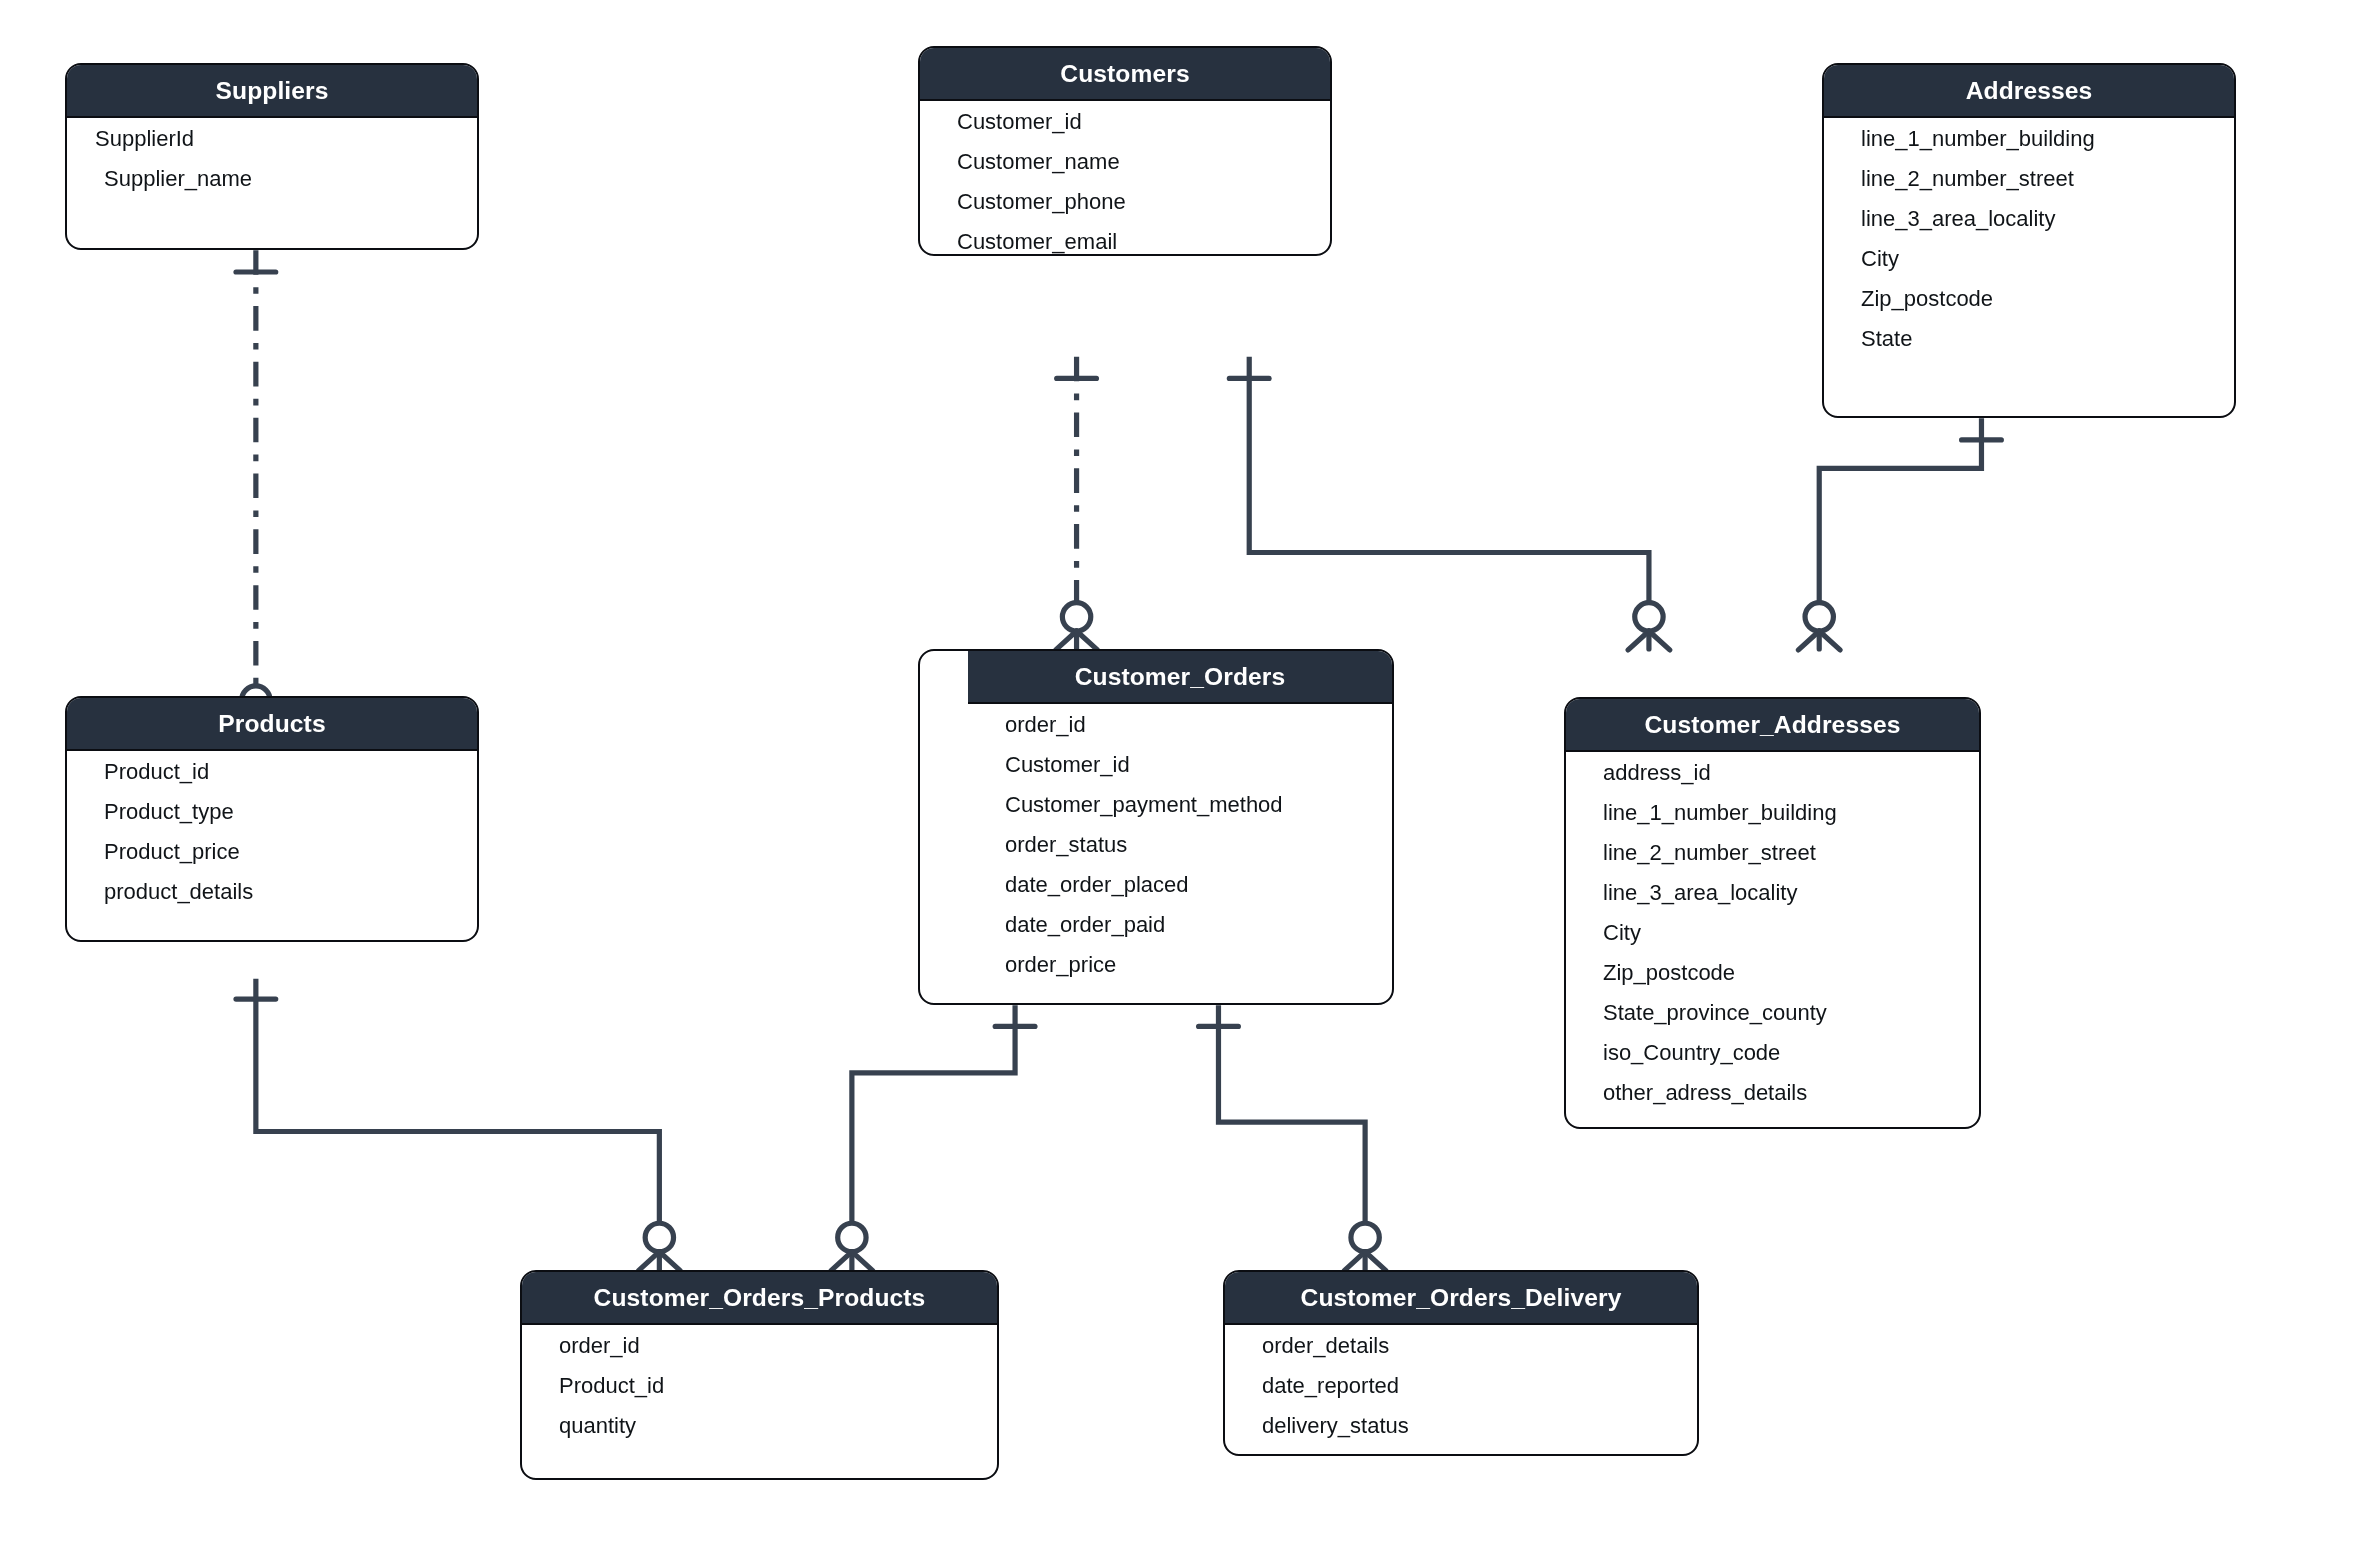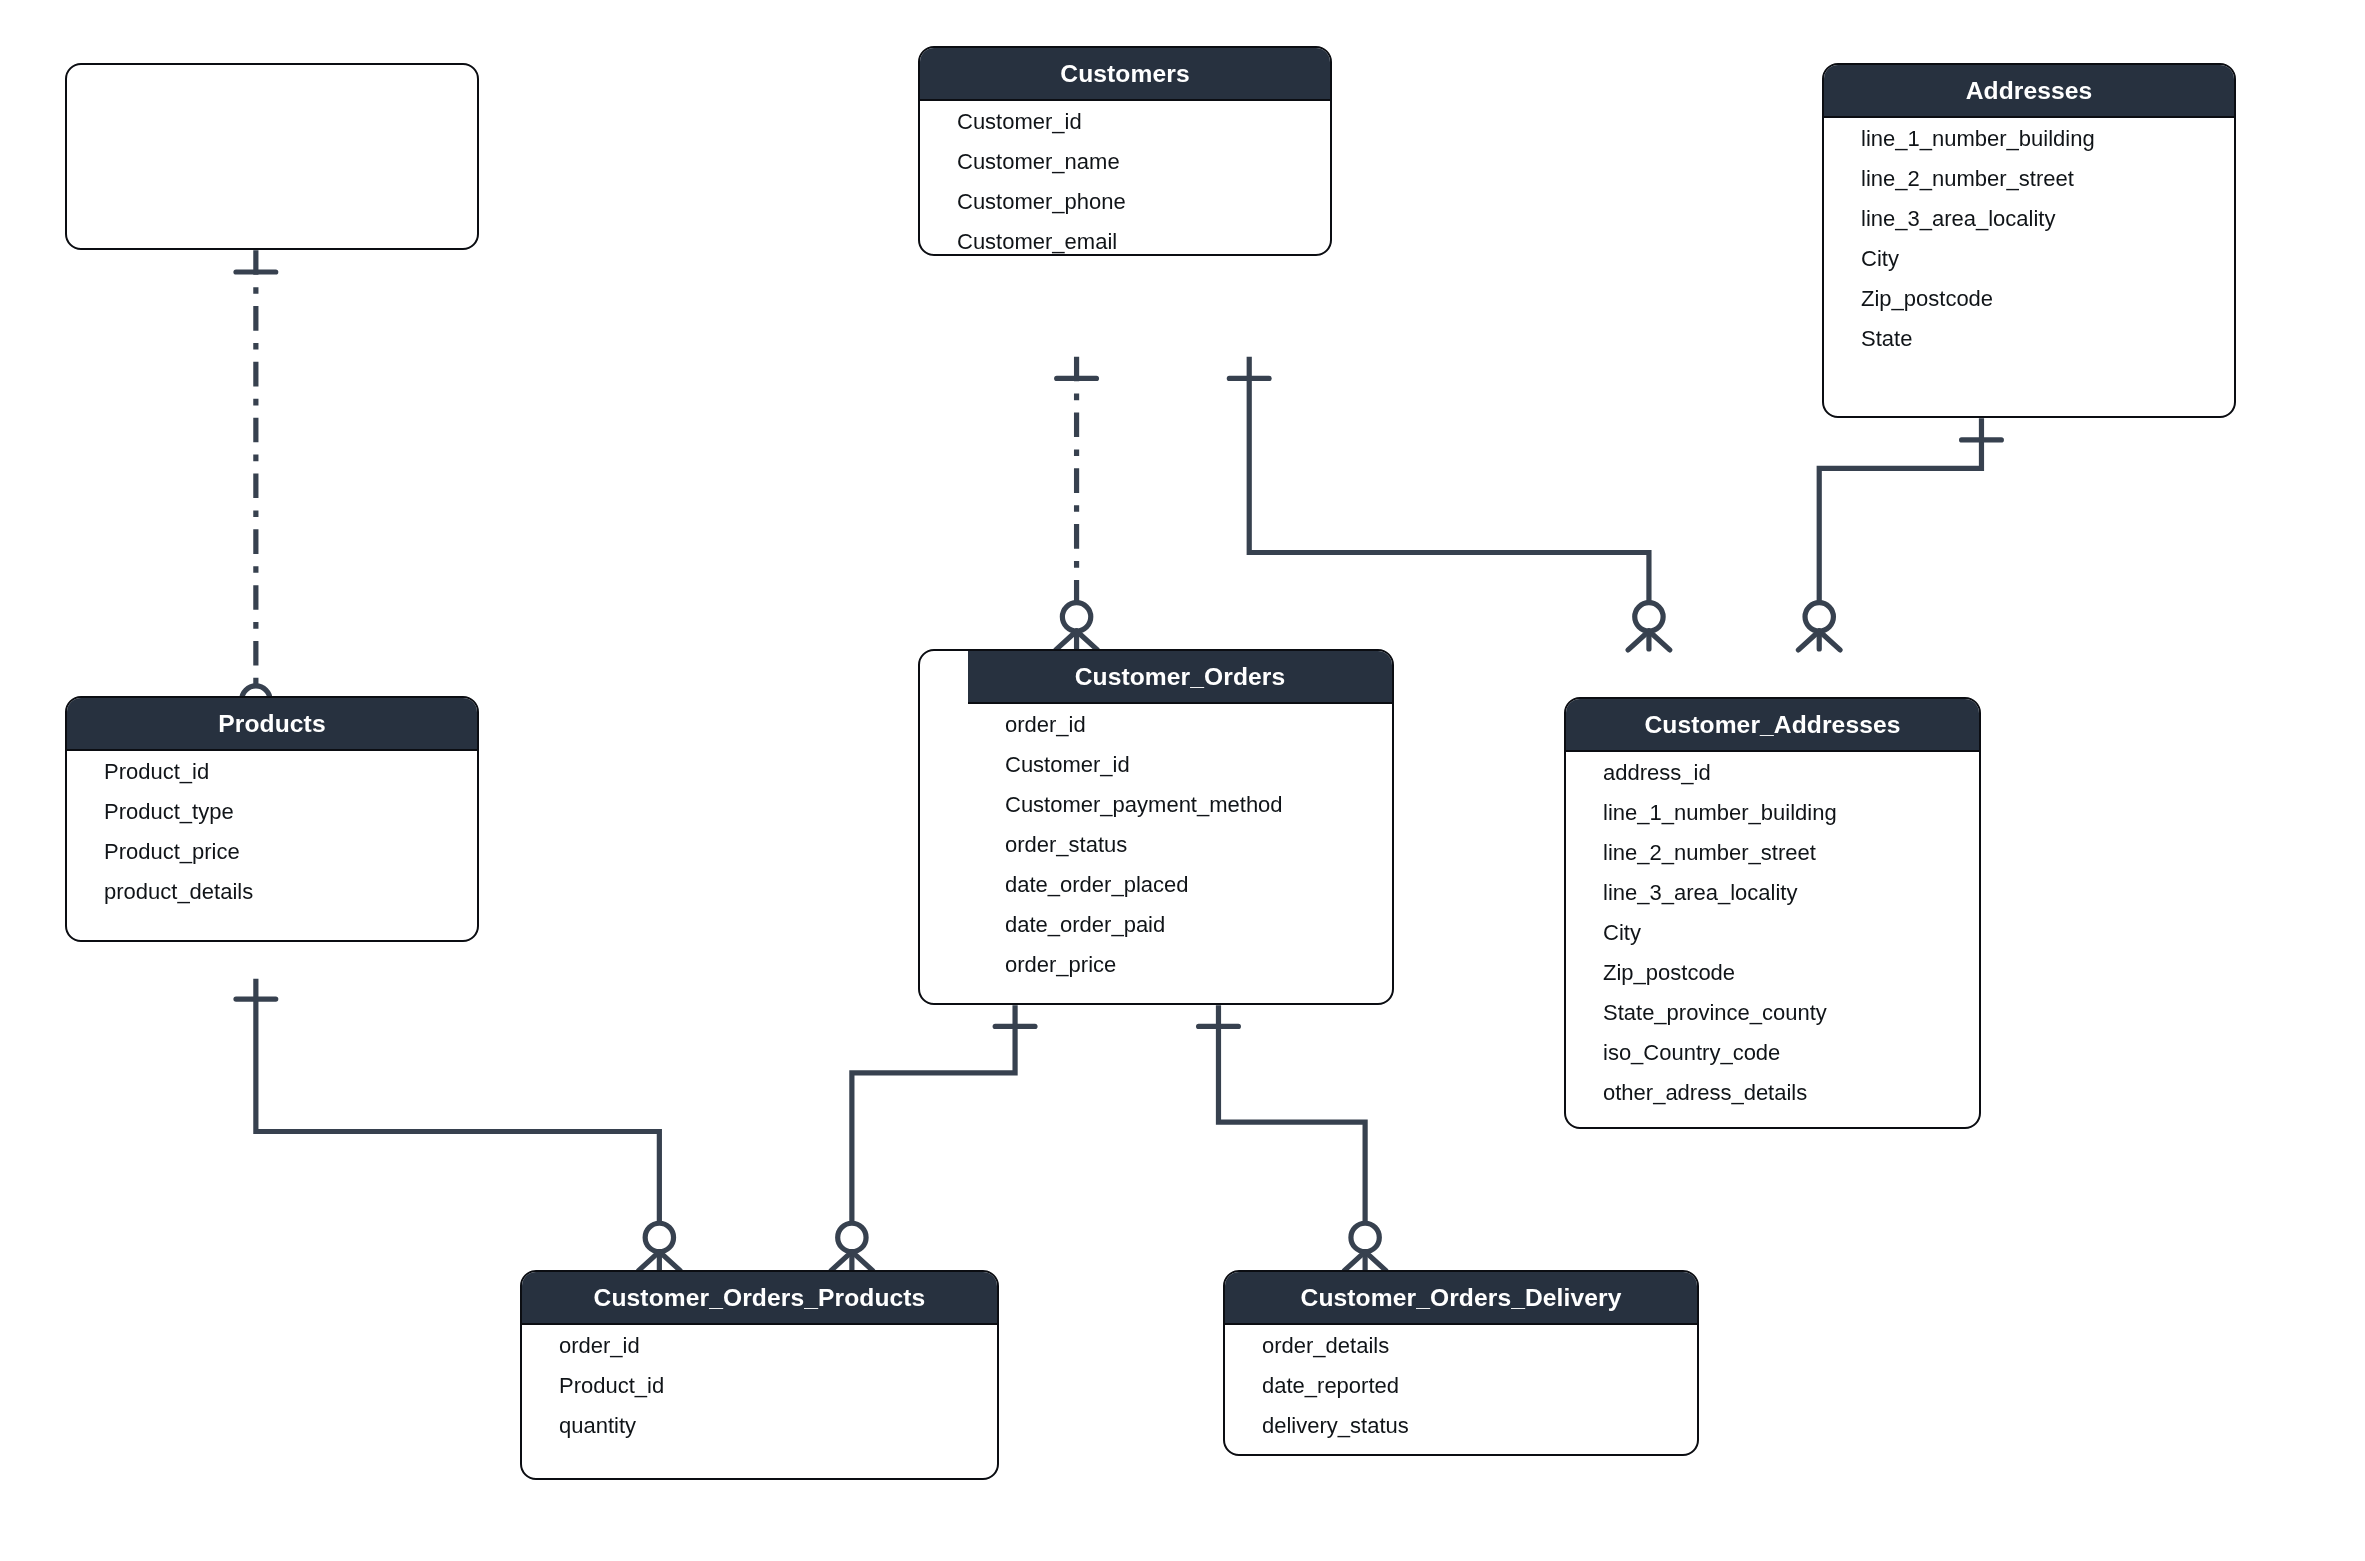--- a/index.html
+++ b/index.html
@@ -93,20 +93,25 @@
         <line x1="2533" y1="2170" x2="2617" y2="2170"></line>
         <circle cx="2885" cy="2616" r="30" fill="#ffffff"></circle>
         <line x1="2885" y1="2646" x2="2885" y2="2684"></line>
         <line x1="2885" y1="2646" x2="2841" y2="2686"></line>
         <line x1="2885" y1="2646" x2="2929" y2="2686"></line>
       </g>
   </svg>
 
   <div id="entity-layer">
       <div class="entity" style="left: 65px; top: 63px; width: 414px; height: 187px;">
+        <div class="entity-header">Suppliers</div>
+        <div class="entity-body">
+          <div class="attr" style="padding-left: 28px;">SupplierId</div>
+          <div class="attr" style="padding-left: 37px;">Supplier_name</div>
+        </div>
       </div>
       <div class="entity" style="left: 918px; top: 46px; width: 414px; height: 210px;">
         <div class="entity-header">Customers</div>
         <div class="entity-body">
           <div class="attr">Customer_id</div>
           <div class="attr">Customer_name</div>
           <div class="attr">Customer_phone</div>
           <div class="attr">Customer_email</div>
           <div class="attr">customer_address</div>
         </div>

